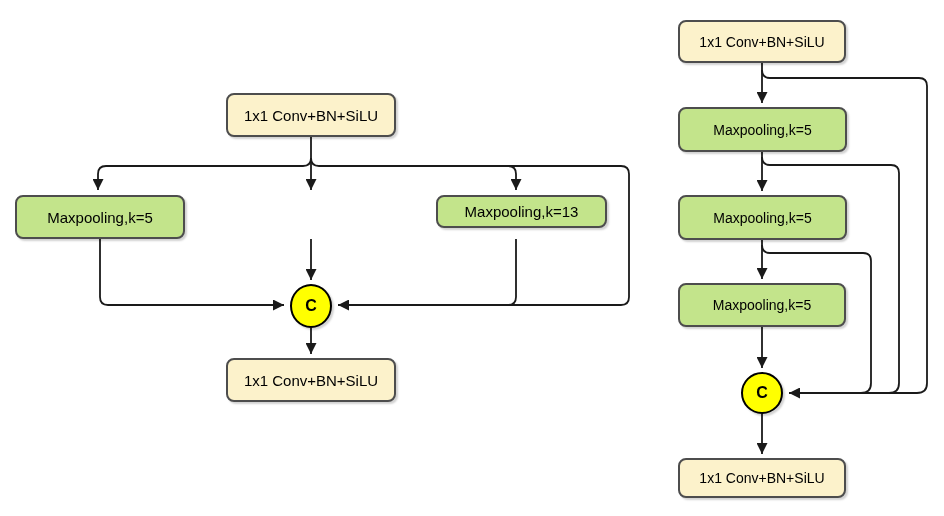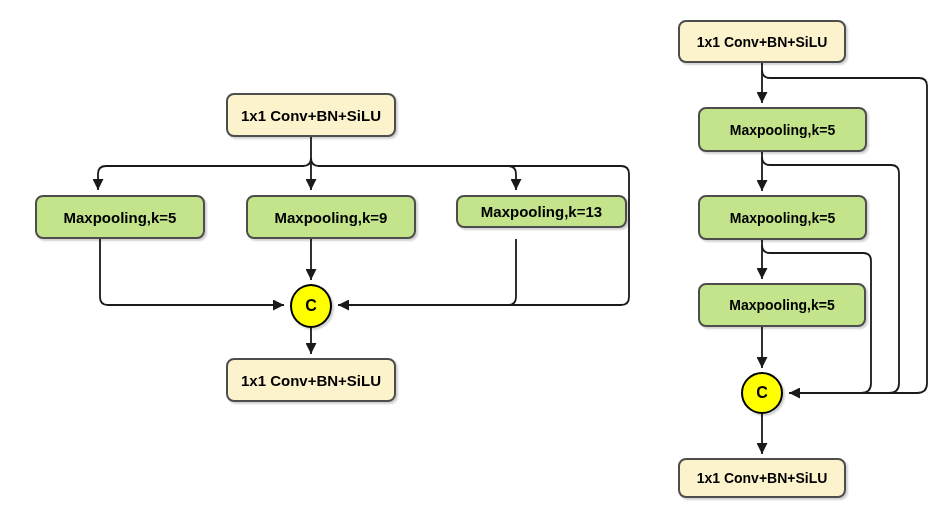--- a/index.html
+++ b/index.html
@@ -12,27 +12,27 @@
   }
   .edges{position:absolute;left:0;top:0;z-index:0;}
   .edges path{fill:none;stroke:var(--line,#1a1a1a);stroke-width:1.8;}
   .edges .arrowhead{fill:var(--line,#1a1a1a);stroke:none;}
   .node{
     position:absolute;z-index:1;
     display:flex;align-items:center;justify-content:center;
     box-sizing:border-box;
     border:2px solid var(--box-border,#4d4d4d);
     border-radius:8px;
-    font-weight:700;color:var(--text,#000);
+    font-weight:400;color:var(--text,#000);
     text-align:left;
     box-shadow:2px 2px 2px rgba(0,0,0,0.18);
     white-space:nowrap;
   }
   .conv{background:var(--conv-fill,#fcf2cb);}
-  .pool{background:var(--pool-fill,#c3e48b);margin-left:20px;}
+  .pool{background:var(--pool-fill,#c3e48b);}
   .lg{font-size:15px;}
   .sm{font-size:14px;}
   .concat{
     position:absolute;z-index:1;
     display:flex;align-items:center;justify-content:center;
     box-sizing:border-box;
     background:var(--concat-fill,#ffff00);
     border:2.5px solid var(--concat-border,#000);
     border-radius:50%;
     font-weight:700;font-size:16px;color:var(--text,#000);
@@ -71,21 +71,20 @@
       <path d="M 762 240 V 279" marker-end="url(#arrow)"></path>
       <path d="M 762 327 V 368" marker-end="url(#arrow)"></path>
       <path d="M 762 414 V 454" marker-end="url(#arrow)"></path>
     </g>
   </svg>
 
   <div class="node conv lg" style="left:226px;top:93px;width:170px;height:44px">1x1 Conv+BN+SiLU</div>
 
   <div class="node pool lg" style="left:15px;top:195px;width:170px;height:44px">Maxpooling,k=5</div>
 
-  <div class="node pool lg" style="left:226px;top:195px;width:170px;height:44px">Maxpooling,k=9</div>
 
   <div class="node pool lg" style="left:436px;top:195px;width:171px;height:33px">Maxpooling,k=13</div>
 
   <div class="concat" style="left:290px;top:284px;width:42px;height:44px">C</div>
 
   <div class="node conv lg" style="left:226px;top:358px;width:170px;height:44px">1x1 Conv+BN+SiLU</div>
 
   <div class="node conv sm" style="left:678px;top:20px;width:168px;height:43px">1x1 Conv+BN+SiLU</div>
 
   <div class="node pool sm" style="left:678px;top:107px;width:169px;height:45px">Maxpooling,k=5</div>

